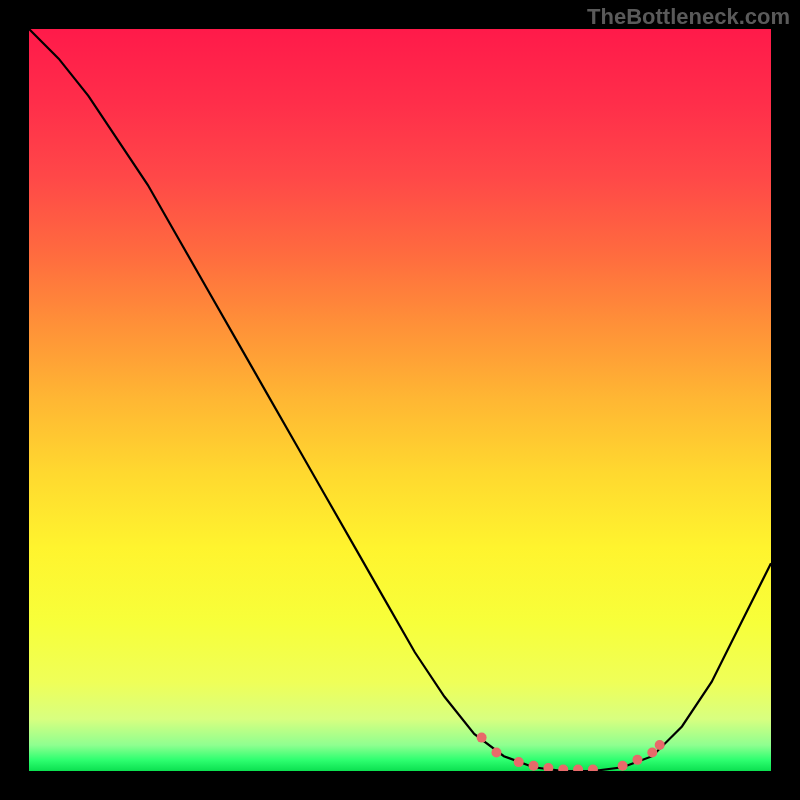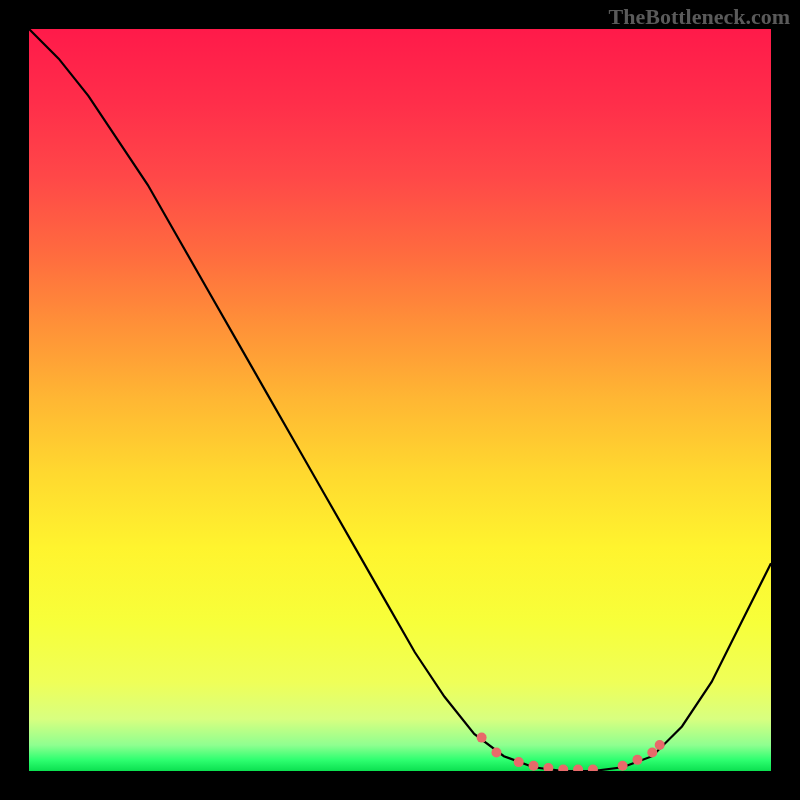--- a/index.html
+++ b/index.html
@@ -7,21 +7,21 @@
   .container {
     width: 800px;
     height: 800px;
     background: #000;
     position: relative;
   }
   .watermark {
     position: absolute;
     top: 4px;
     right: 10px;
-    font-family: Liberation Serif, serif;
+    font-family: Liberation Sans, sans-serif;
     font-size: 22px;
     font-weight: bold;
     color: #5a5a5a;
     z-index: 10;
   }
   .plot-area {
     position: absolute;
     left: 29px;
     top: 29px;
     width: 742px;

